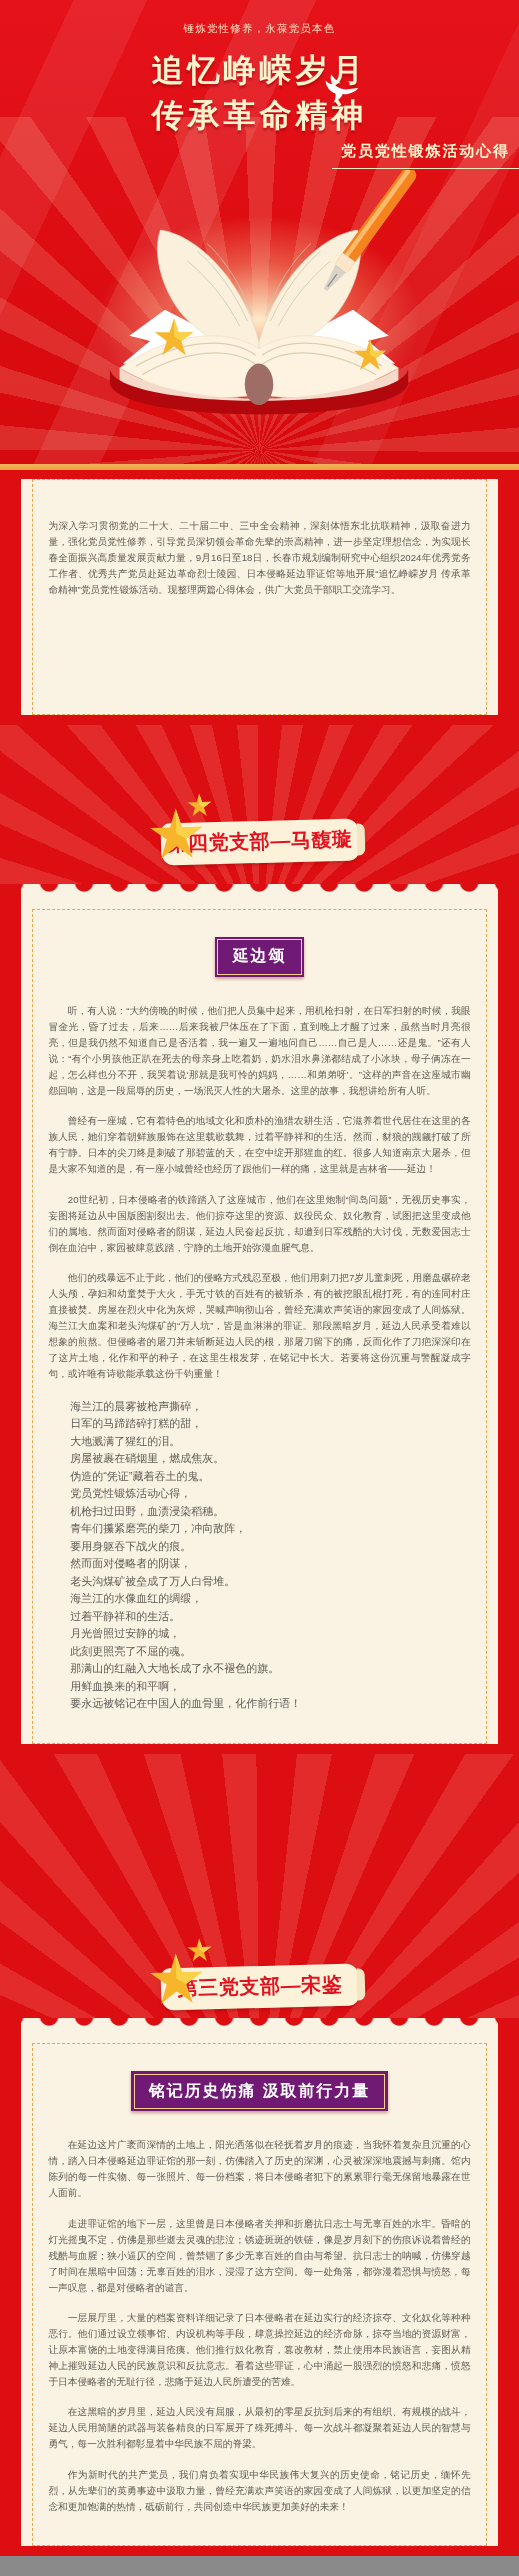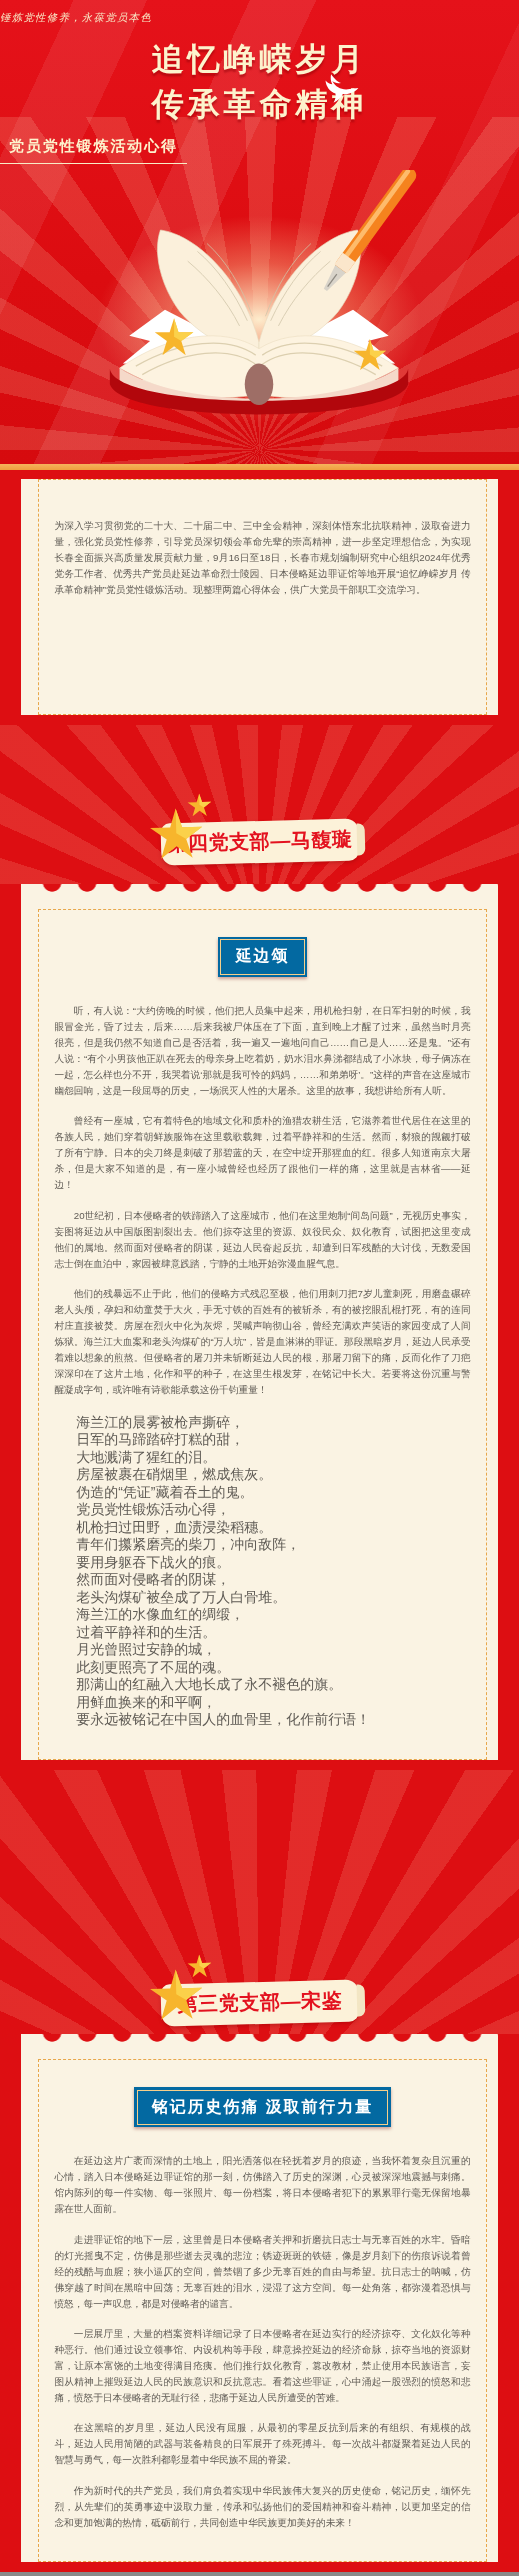--- a/index.html
+++ b/index.html
@@ -5,47 +5,47 @@
   html,body{margin:0;padding:0;background:#8a8a8a;}
   .page{width:519px;margin:0 auto;background:#dd0e12;font-family:"Liberation Sans","DejaVu Sans",sans-serif;overflow:hidden;}
 
   
   .banner{position:relative;height:464px;overflow:hidden;
     background:
       linear-gradient(115deg, rgba(255,255,255,0) 0 10%, rgba(255,255,255,.08) 10% 20%, rgba(255,255,255,0) 20% 34%, rgba(255,255,255,.09) 34% 43%, rgba(255,255,255,0) 43% 72%, rgba(255,255,255,.06) 72% 80%, rgba(255,255,255,0) 80%),
       linear-gradient(180deg,#e5121a 0%,#dc0c10 60%,#d60a0e 100%);}
   .banner-rays{position:absolute;left:0;right:0;top:117px;height:347px;
     background:repeating-conic-gradient(from -90deg at 50% 96%, rgba(255,226,190,.16) 0 5.5deg, rgba(255,226,190,0) 5.5deg 12.5deg);}
-  .tagline{position:relative;z-index:3;text-align:left;padding-top:11px;font-size:10.4px;letter-spacing:1.3px;color:#f8e9c6;font-style:italic;}
+  .tagline{position:relative;z-index:3;text-align:center;padding-top:22px;font-size:10.4px;letter-spacing:1.3px;color:#f8e9c6;}
   .main-title{position:relative;z-index:3;text-align:center;color:#fdf3cd;font-weight:bold;
     font-size:32px;letter-spacing:3.9px;line-height:1.42;margin-top:11.7px;
     text-shadow:0 2.6px 1.9px rgba(140,0,6,.45);}
-  .subtitle-wrap{position:relative;z-index:3;text-align:left;margin-top:9px;}
+  .subtitle-wrap{position:relative;z-index:3;text-align:right;margin-top:3px;}
   .subtitle{display:inline-block;color:#fdf3cd;font-size:15px;font-weight:bold;letter-spacing:1.9px;
     border-bottom:1.3px solid #f8ecc7;padding:0 9px 7.1px;}
   .dove{position:absolute;z-index:4;left:322px;top:73px;width:38px;height:31px;}
   .book-wrap{position:absolute;z-index:2;left:58px;top:170px;width:402px;height:286px;}
 
   
   .gold-band{height:5.8px;background:linear-gradient(180deg,#f6b35c,#ee9f3f);}
 
   
-  .card{margin:0 21.4px;background:#faf3e3;position:relative;padding-left:6px;}
+  .card{margin:0 21.4px;background:#faf3e3;position:relative;}
   .card-inner{margin:9px 10.4px 10.4px;border:0.6px dashed #e7a74b;padding:27px 15.6px 30px;}
   .intro .card-inner{padding:38px 15.6px 40px;min-height:156px;}
   .scallop{height:15.6px;background-image:radial-gradient(circle 9.7px at 50% -1.9px, #dd0e12 9px, rgba(221,14,18,0) 9.7px);
     background-size:35px 15.6px;background-repeat:repeat-x;background-position:center top;}
   .para{font-size:9.7px;line-height:16px;color:#5f5b55;text-align:justify;margin:14.3px 0 0;}
   .para.first{margin-top:0;}
   .indent{text-indent:2em;}
   .poem{margin:15.6px 0 0 2.1em;}
-  .poem-line{font-size:14px;line-height:17.5px;color:#5f5b55;}
-
-  
-  .plate{display:table;margin:0 auto;position:relative;background:#0369a1;color:#ffffff;
+  .poem-line{font-size:11px;line-height:17.5px;color:#5f5b55;}
+
+  
+  .plate{display:table;margin:0 auto;position:relative;background:#701a75;color:#ffffff;
     font-weight:bold;font-size:16px;letter-spacing:1.9px;padding:9.7px 18px;
     box-shadow:0 1.9px 3.2px rgba(120,0,0,.35);}
   .plate::before{content:"";position:absolute;inset:2.6px;border:0.6px solid #f6cf8a;pointer-events:none;}
   .plate-gap{margin-bottom:26px;}
 
   
   .burst{position:relative;display:flex;align-items:flex-end;justify-content:center;}
   .burst::before{content:"";position:absolute;inset:0;
     background:repeating-conic-gradient(from -90deg at 50% 135%, rgba(255,190,160,.17) 0 5.5deg, rgba(255,190,160,0) 5.5deg 12deg);}
   .burst-1{height:138px;padding-bottom:21px;}
@@ -210,18 +210,18 @@
   </div>
 
   <section class="card">
     <div class="scallop"></div>
     <div class="card-inner">
       <div class="plate plate-gap">铭记历史伤痛 汲取前行力量</div>
       <p class="para first indent">在延边这片广袤而深情的土地上，阳光洒落似在轻抚着岁月的痕迹，当我怀着复杂且沉重的心情，踏入日本侵略延边罪证馆的那一刻，仿佛踏入了历史的深渊，心灵被深深地震撼与刺痛。馆内陈列的每一件实物、每一张照片、每一份档案，将日本侵略者犯下的累累罪行毫无保留地暴露在世人面前。</p>
       <p class="para indent">走进罪证馆的地下一层，这里曾是日本侵略者关押和折磨抗日志士与无辜百姓的水牢。昏暗的灯光摇曳不定，仿佛是那些逝去灵魂的悲泣；锈迹斑斑的铁链，像是岁月刻下的伤痕诉说着曾经的残酷与血腥；狭小逼仄的空间，曾禁锢了多少无辜百姓的自由与希望。抗日志士的呐喊，仿佛穿越了时间在黑暗中回荡；无辜百姓的泪水，浸湿了这方空间。每一处角落，都弥漫着恐惧与愤怒，每一声叹息，都是对侵略者的谴言。</p>
       <p class="para indent">一层展厅里，大量的档案资料详细记录了日本侵略者在延边实行的经济掠夺、文化奴化等种种恶行。他们通过设立领事馆、内设机构等手段，肆意操控延边的经济命脉，掠夺当地的资源财富，让原本富饶的土地变得满目疮痍。他们推行奴化教育，篡改教材，禁止使用本民族语言，妄图从精神上摧毁延边人民的民族意识和反抗意志。看着这些罪证，心中涌起一股强烈的愤怒和悲痛，愤怒于日本侵略者的无耻行径，悲痛于延边人民所遭受的苦难。</p>
       <p class="para indent">在这黑暗的岁月里，延边人民没有屈服，从最初的零星反抗到后来的有组织、有规模的战斗，延边人民用简陋的武器与装备精良的日军展开了殊死搏斗。每一次战斗都凝聚着延边人民的智慧与勇气，每一次胜利都彰显着中华民族不屈的脊梁。</p>
-      <p class="para indent">作为新时代的共产党员，我们肩负着实现中华民族伟大复兴的历史使命，铭记历史，缅怀先烈，从先辈们的英勇事迹中汲取力量，传承和弘扬他们的爱国精神和奋斗精神，以更加坚定的信念和更加饱满的热情，砥砺前行，共同创造中华民族更加美好的未来！</p>
+      <p class="para indent">作为新时代的共产党员，我们肩负着实现中华民族伟大复兴的历史使命，铭记历史，缅怀先烈，从先辈们的英勇事迹中汲取力量，曾经充满欢声笑语的家园变成了人间炼狱，以更加坚定的信念和更加饱满的热情，砥砺前行，共同创造中华民族更加美好的未来！</p>
     </div>
   </section>
 
 </div>
 
 
 </body></html>

